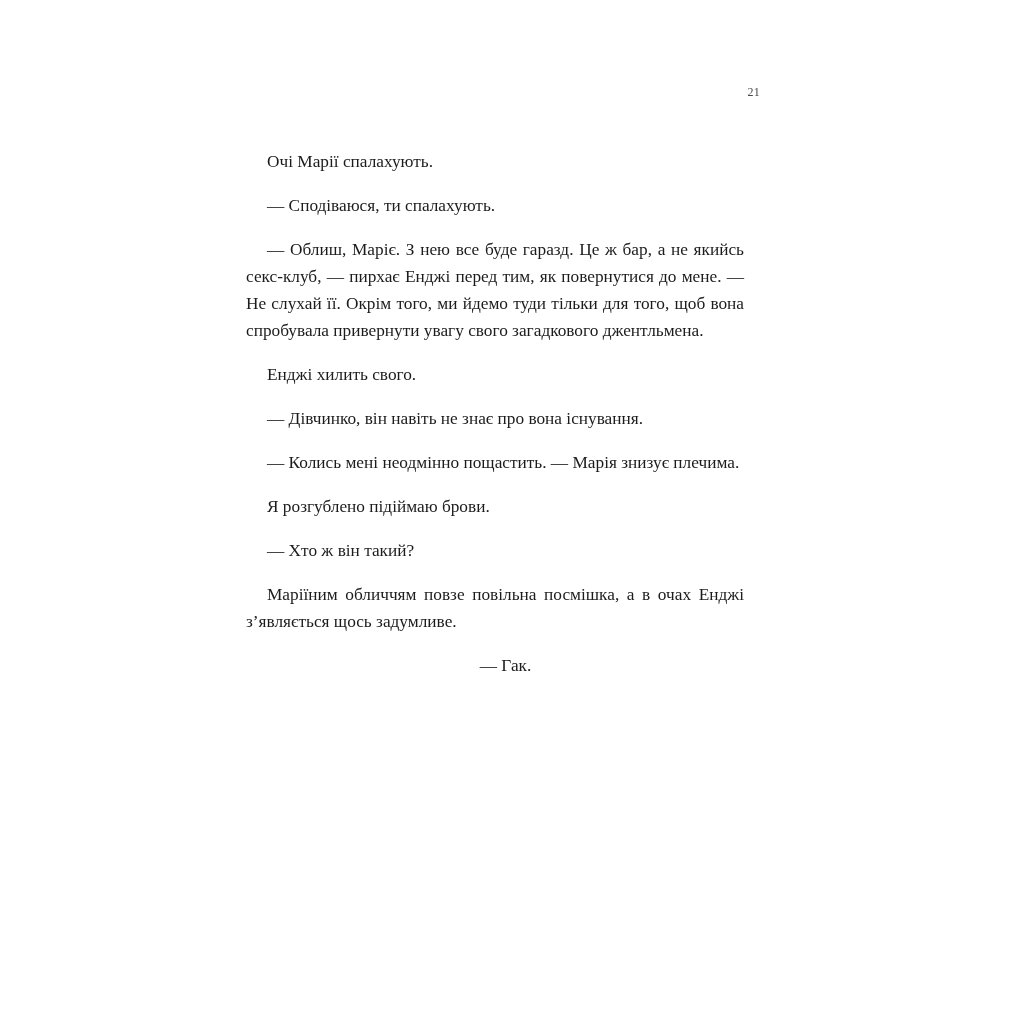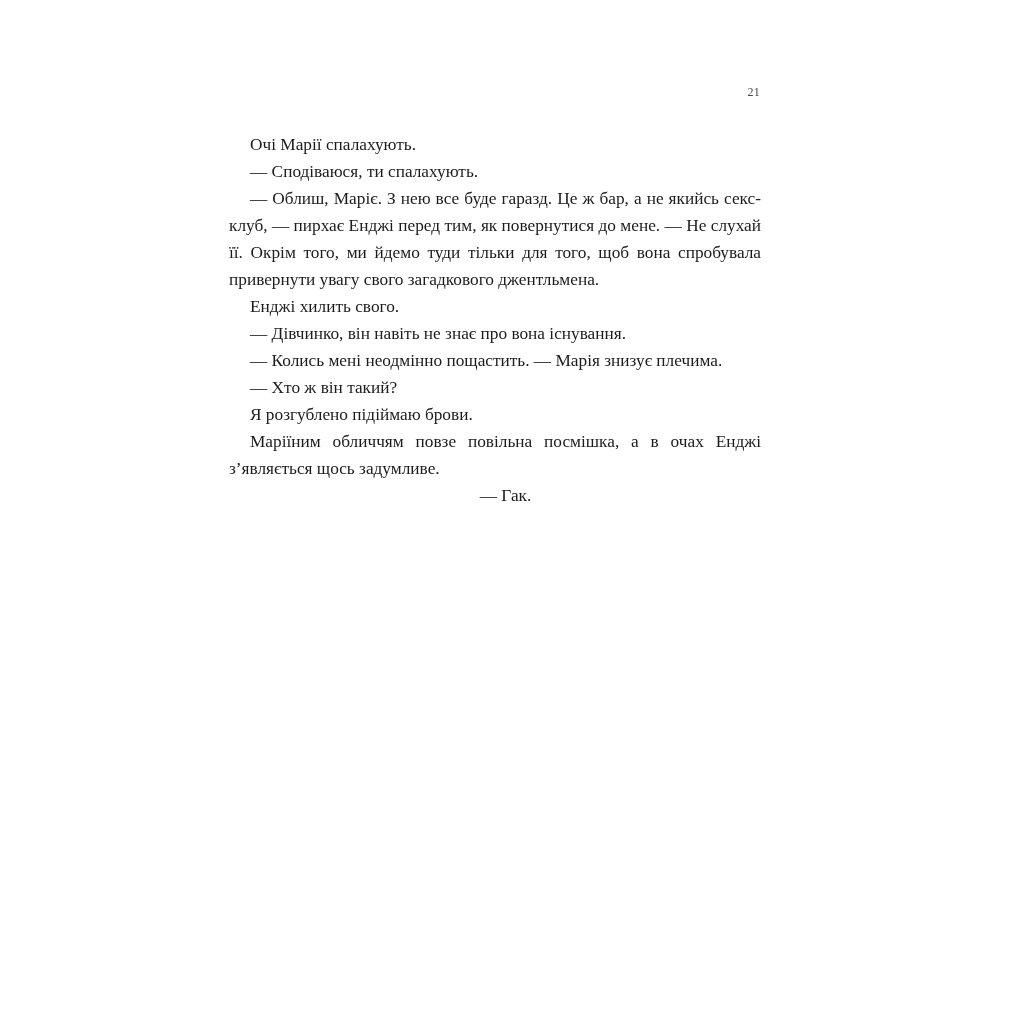--- a/index.html
+++ b/index.html
@@ -36,21 +36,21 @@
     width: 532px;
     color: #1c1c1c;
     font-size: 17.3px;
     line-height: 27px;
     text-align: justify;
     text-justify: inter-word;
     hyphens: manual;
     -webkit-hyphens: manual;
   }
   .textblock p {
-    margin: 0;
+    margin: 17px;
     text-indent: 21px;
     text-align: justify;
   }
   .textblock p.last-short {
     text-align: center;
   }
   .textblock p em {
     font-style: italic;
   }
 </style>
@@ -69,22 +69,22 @@
 
     <p>— Облиш, Маріє. З нею все буде гаразд. Це ж бар, а не якийсь секс-клуб, — пирхає Енджі перед тим, як повернутися до мене. — Не слухай її. Окрім того, ми йдемо туди тільки для того, щоб вона спробувала привернути увагу свого загадкового джентльмена.</p>
 
 
     <p>Енджі хилить свого.</p>
 
     <p>— Дівчинко, він навіть не знає про вона існування.</p>
 
     <p>— Колись мені неодмінно пощастить. — Марія знизує плечима.</p>
 
+    <p>Я розгублено підіймаю брови.</p>
+
     <p>— Хто ж він такий?</p>
-
-    <p>Я розгублено підіймаю брови.</p>
 
     <p>Маріїним обличчям повзе повільна посмішка, а в очах Енджі з’являється щось задумливе.</p>
 
     <p class="last-short">— Гак.</p>
 
   </div>
 </div>
 
 </body></html>

